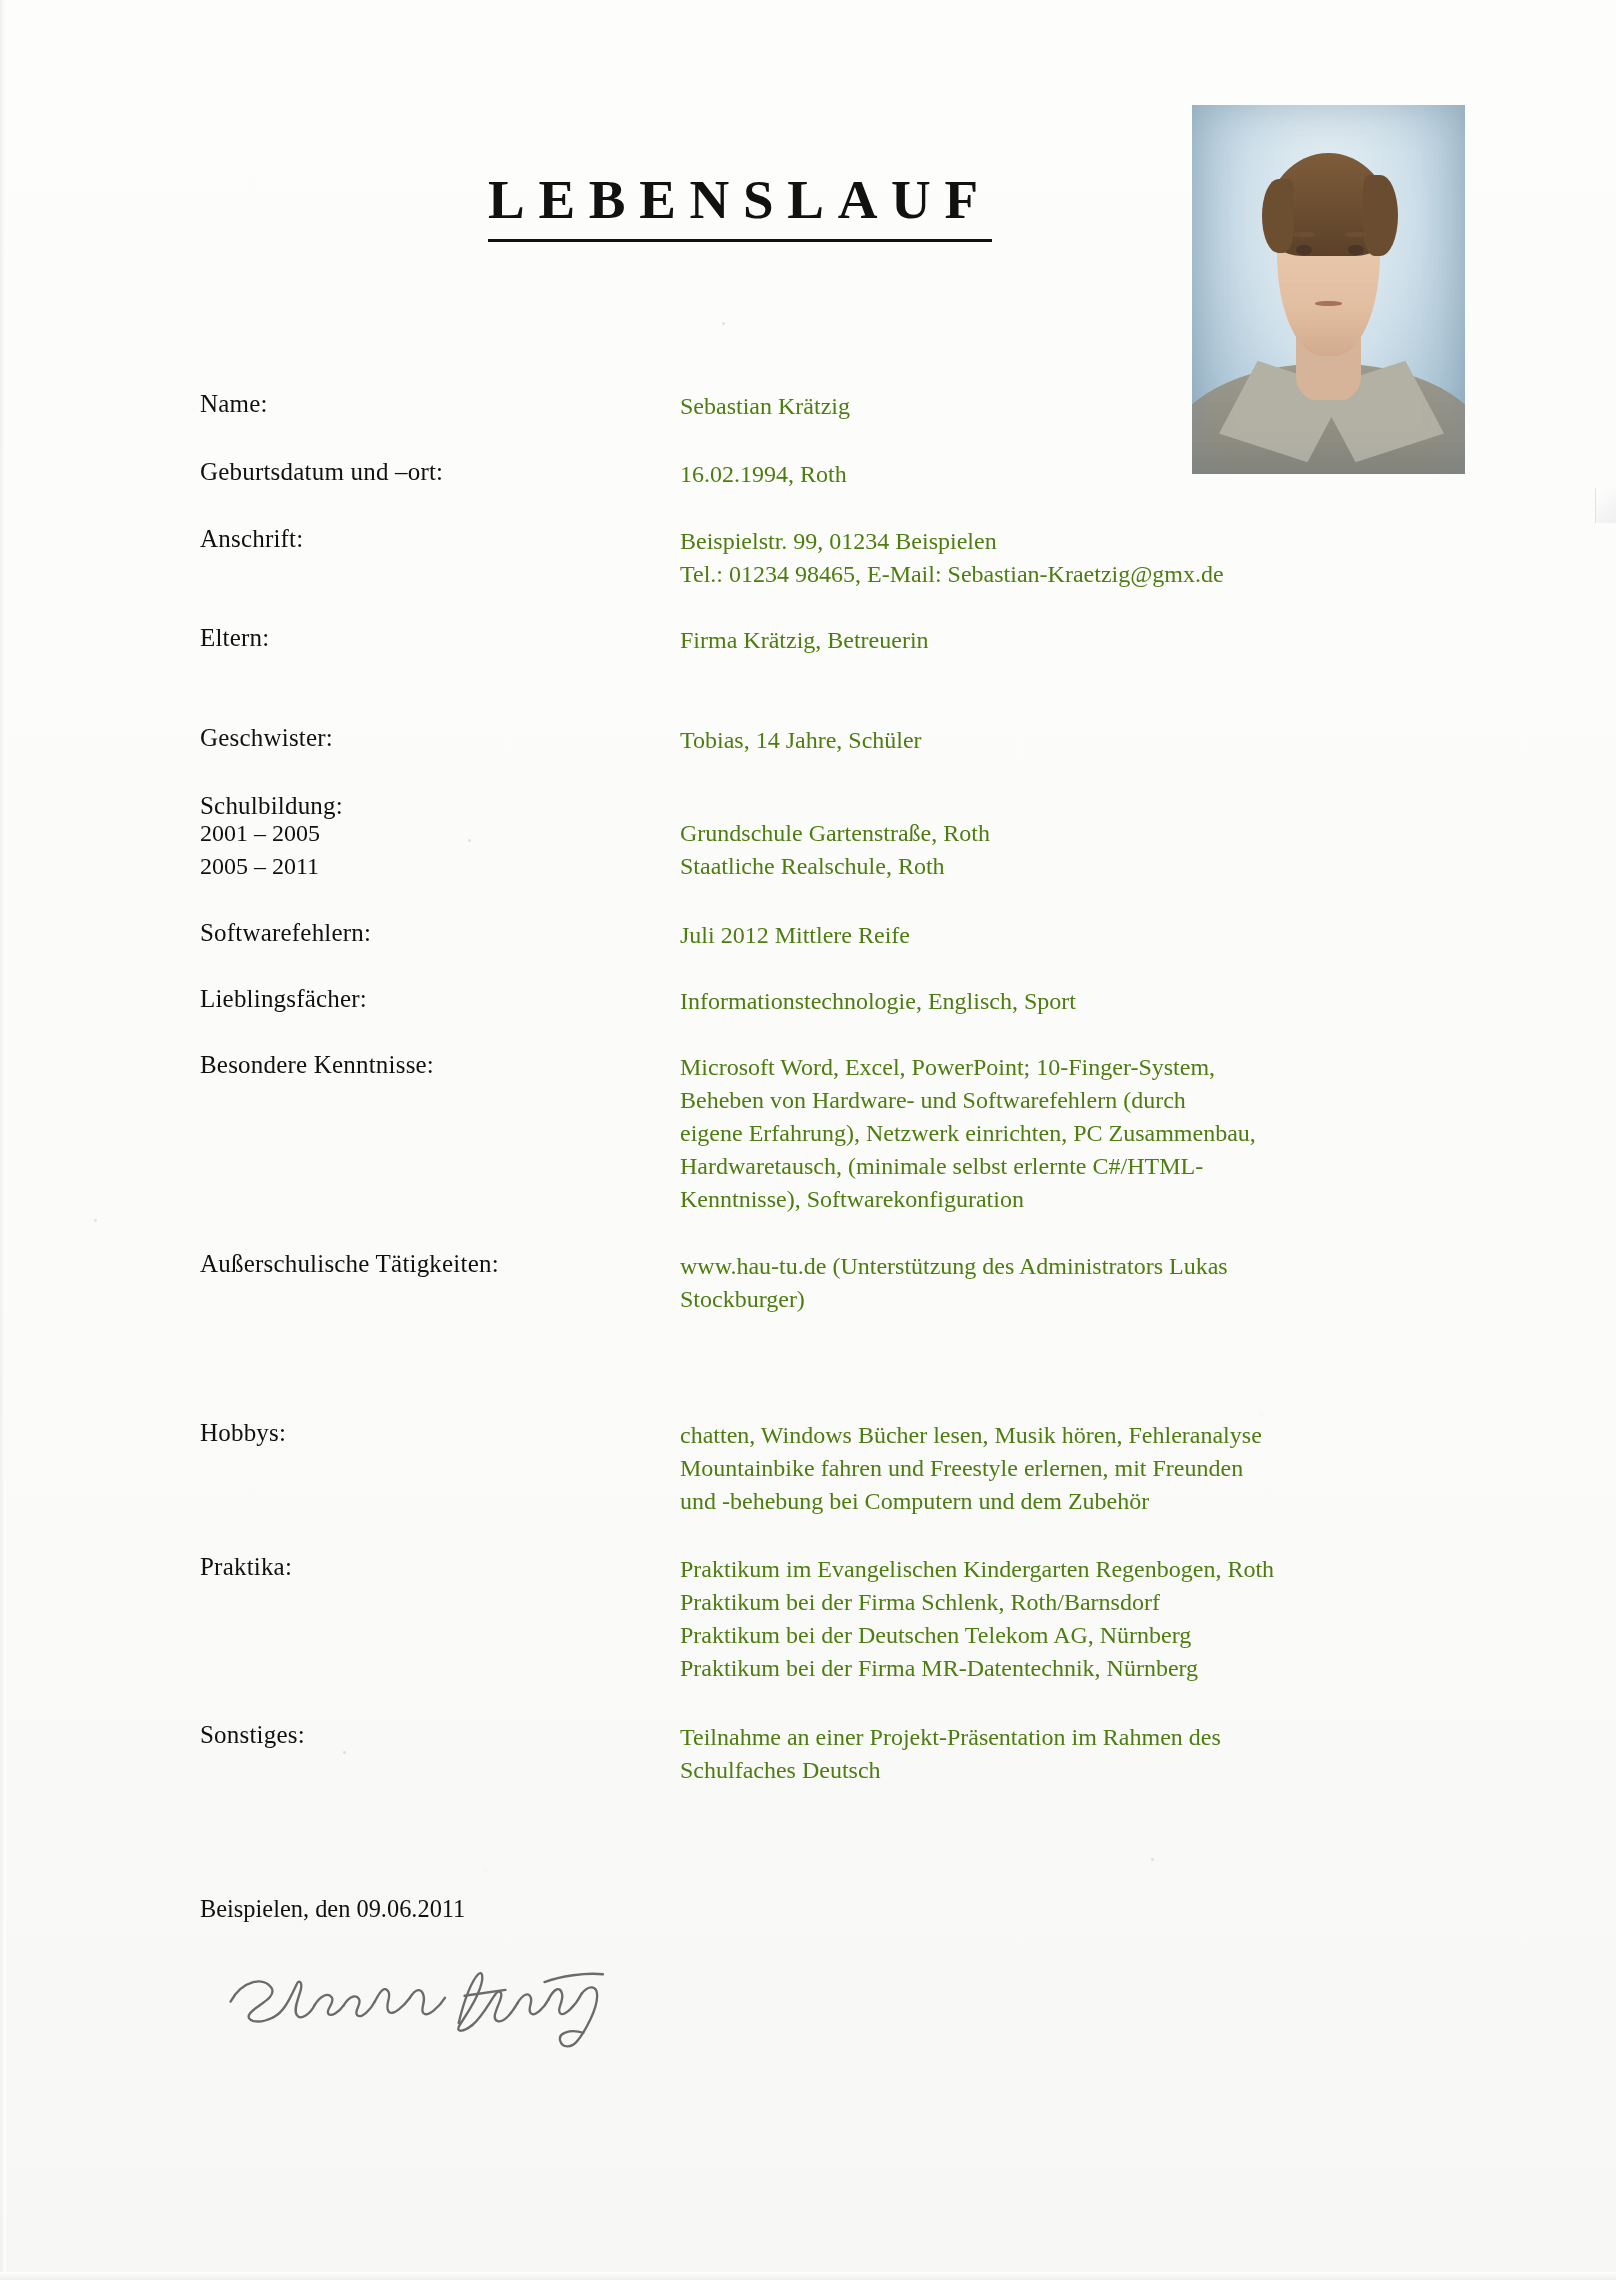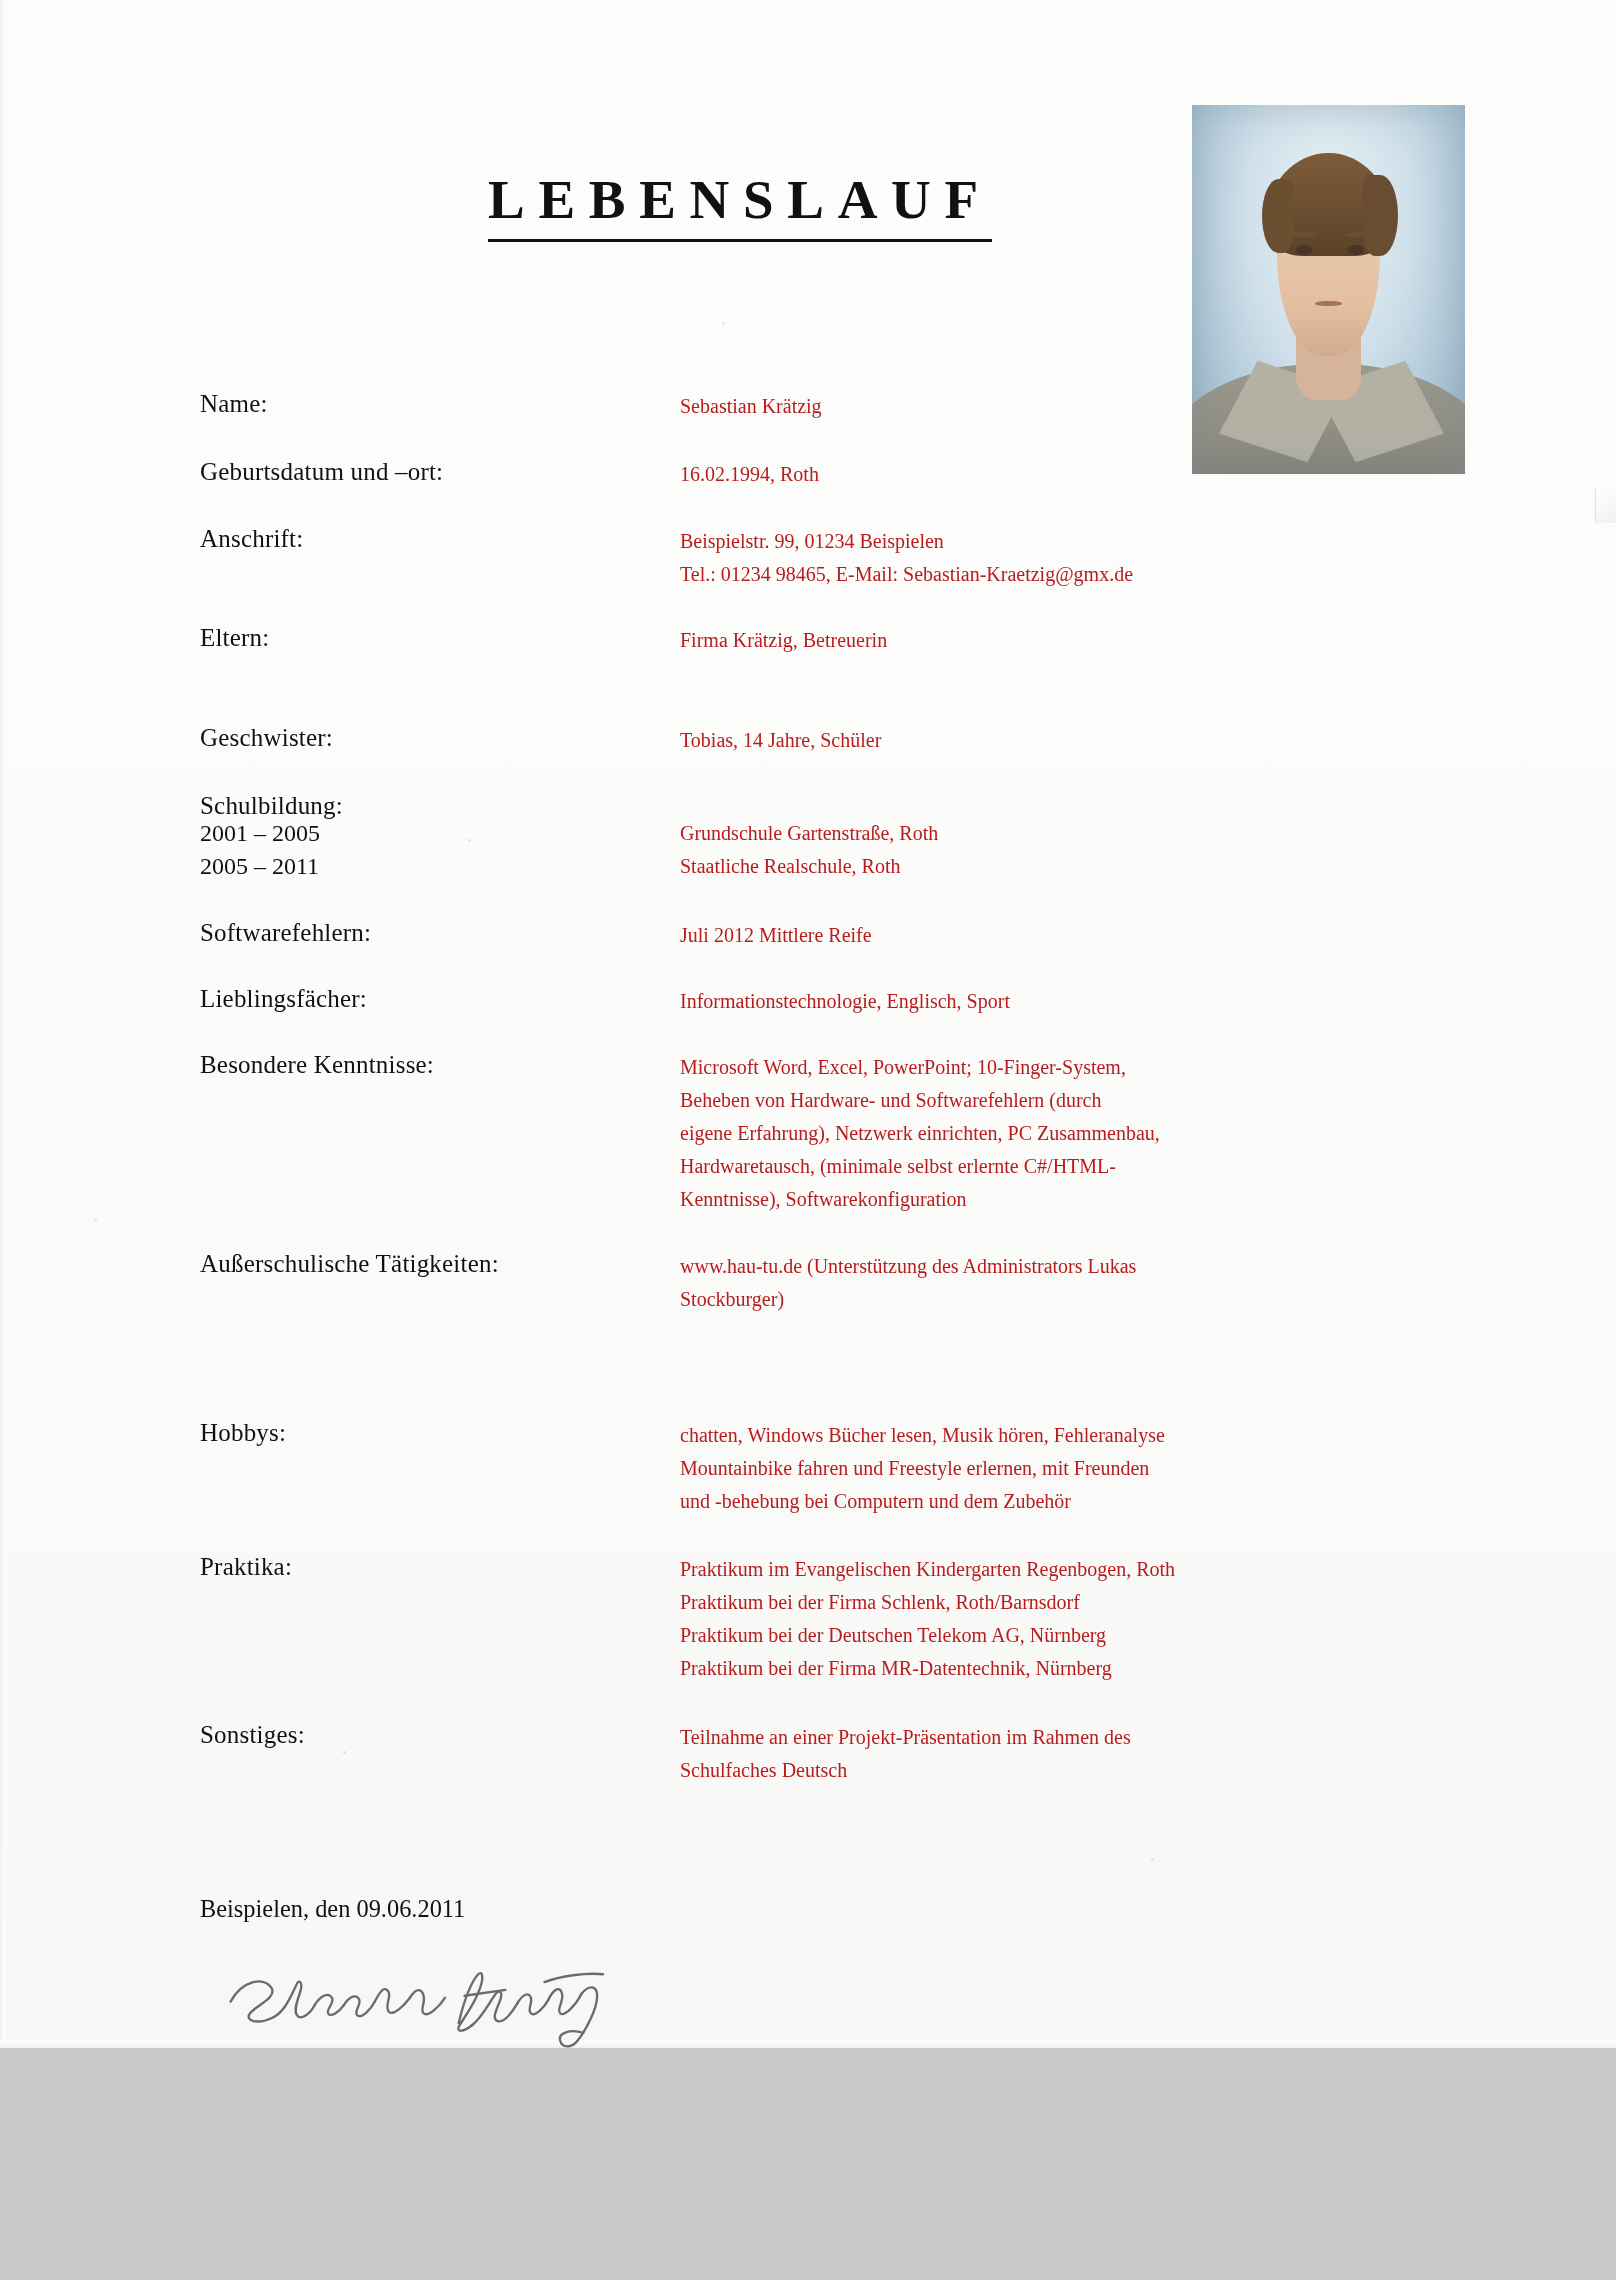--- a/index.html
+++ b/index.html
@@ -6,21 +6,21 @@
     margin: 0;
     padding: 0;
     background: #c9c9c9;
   }
   body {
     font-family: "Liberation Serif", serif;
   }
   .page {
     position: relative;
     width: 1617px;
-    height: 2048px;
+    height: 2280px;
     background: #ffffff;
     margin: 0 auto;
     overflow: hidden;
     box-sizing: border-box;
   }
   
   .page::before {
     content: "";
     position: absolute;
     inset: 0;
@@ -189,22 +189,22 @@
     font-weight: normal;
     font-size: 25px;
     color: #111;
     letter-spacing: 0.2px;
   }
   .value {
     position: absolute;
     left: 480px;
     top: 0;
     width: 780px;
-    font-size: 20px;
-    color: #b91c1c;
+    font-size: 24px;
+    color: #4d7c0f;
     line-height: 33px;
   }
   .value .ln { display: block; white-space: nowrap; }
 
   .sub {
     position: absolute;
     left: 0;
     font-size: 24px;
     color: #111;
     line-height: 33px;

